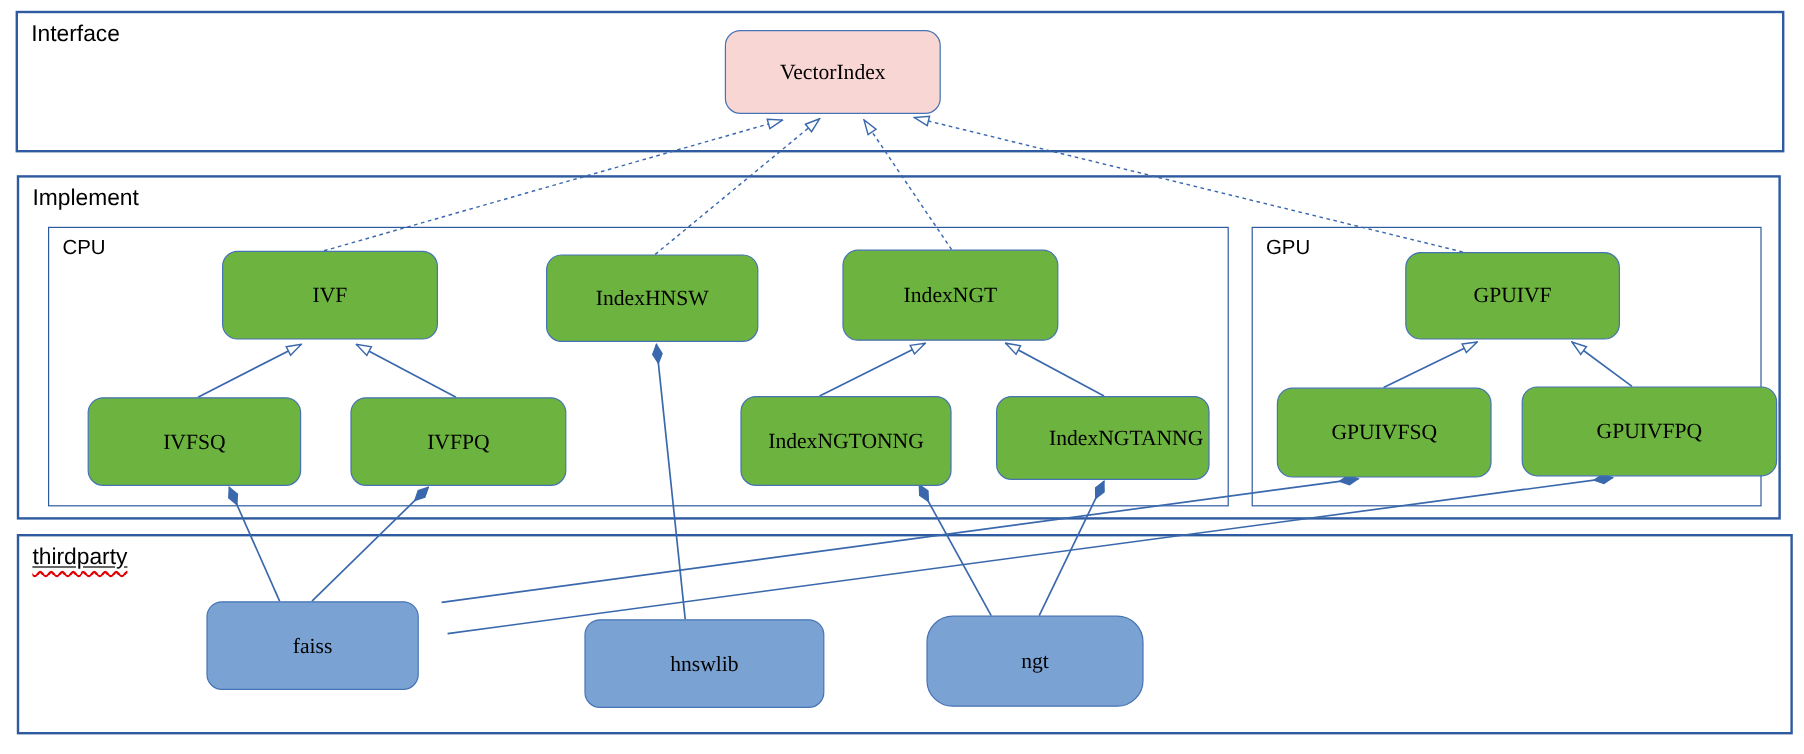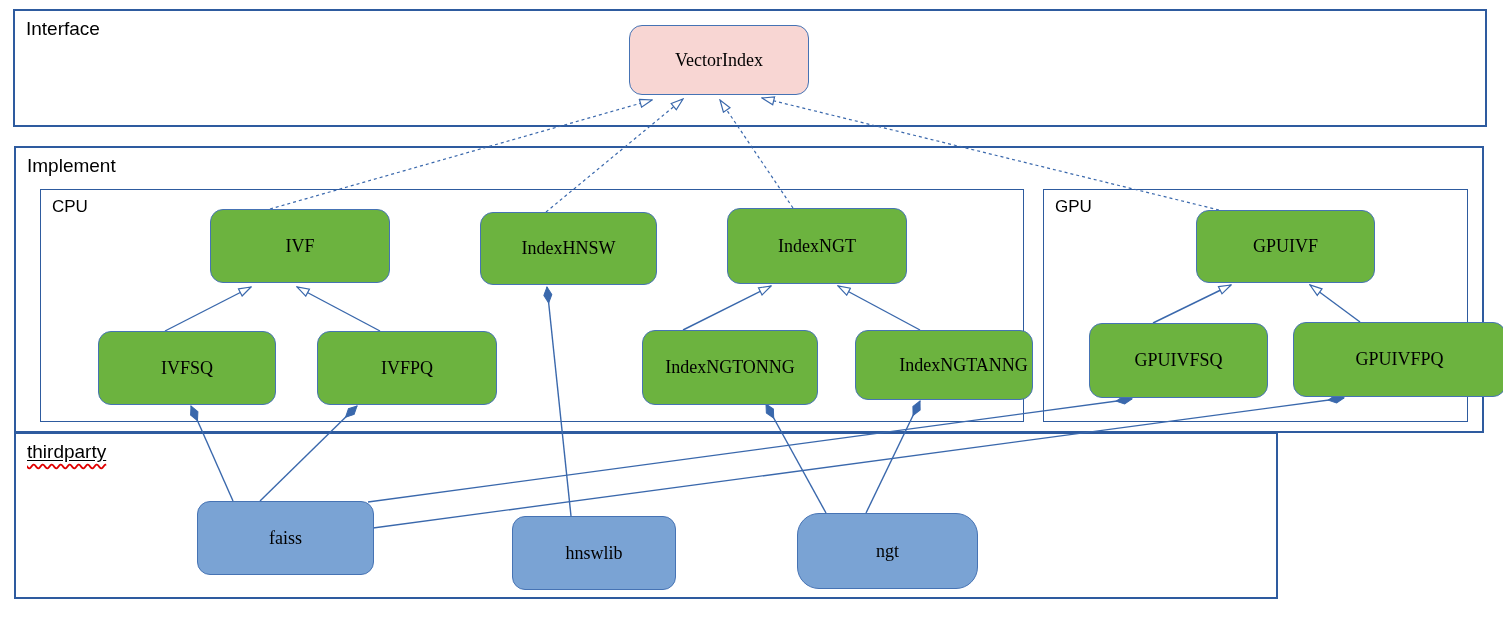--- a/index.html
+++ b/index.html
@@ -35,21 +35,21 @@
   }
   .edges{position:absolute;left:0;top:0;z-index:1;}
   .edges line{stroke:var(--connector);stroke-width:1.4;}
   .edges line.dashed{stroke-dasharray:3 3;stroke-width:1.2;}
   .marker-tri{fill:#ffffff;stroke:var(--connector);stroke-width:1.2;}
   .marker-dia{fill:var(--connector);stroke:var(--connector);}
   .node{
     position:absolute;box-sizing:border-box;border:1.6px solid var(--node-border);
     border-radius:13px;display:flex;align-items:center;justify-content:center;
     font-family:"Liberation Serif",serif;font-size:18px;color:var(--text);
-    z-index:2;text-align:center;margin-left:25px;
+    z-index:2;text-align:center;
   }
   .node.iface{background:var(--interface-fill);}
   .node.impl{background:var(--class-fill);}
   .node.lib{background:var(--library-fill);}
 </style>
 </head>
 <body>
 
 <div class="stage">
 
@@ -62,21 +62,21 @@
   </div>
 
   <div class="section" style="left:40px;top:189px;width:984px;height:233px;border-width:1.6px;">
     <div class="section-label" style="font-size:17px;">CPU</div>
   </div>
 
   <div class="section" style="left:1043px;top:189px;width:425px;height:233px;border-width:1.6px;">
     <div class="section-label" style="font-size:17px;">GPU</div>
   </div>
 
-  <div class="section" style="left:14px;top:432px;width:1264px;height:167px;">
+  <div class="section" style="left:14px;top:445px;width:1480px;height:167px;">
     <div class="section-label spellcheck"><span class="inner">thirdparty</span></div>
   </div>
 
   <svg class="edges" width="1503" height="628" viewBox="0 0 1503 628">
     <defs>
       <marker id="mTri" viewBox="0 0 14 10" markerWidth="14" markerHeight="10" refX="13" refY="5" orient="auto" markerUnits="userSpaceOnUse">
         <path class="marker-tri" d="M1 1 L13 5 L1 9 Z"></path>
       </marker>
       <marker id="mDia" viewBox="0 0 18 10" markerWidth="18" markerHeight="10" refX="17" refY="5" orient="auto" markerUnits="userSpaceOnUse">
         <path class="marker-dia" d="M1 5 L9 1 L17 5 L9 9 Z"></path>
@@ -138,20 +138,20 @@
   <div class="node impl" style="left:1064px;top:323px;width:179px;height:75px;">
     <span>GPUIVFSQ</span>
   </div>
   <div class="node impl" style="left:1268px;top:322px;width:213px;height:75px;">
     <span>GPUIVFPQ</span>
   </div>
 
   <div class="node lib" style="left:172px;top:501px;width:177px;height:74px;">
     <span>faiss</span>
   </div>
-  <div class="node lib" style="left:487px;top:516px;width:164px;height:74px;">
+  <div class="node lib" style="left:487px;top:516px;width:200px;height:74px;">
     <span>hnswlib</span>
   </div>
   <div class="node lib" style="left:772px;top:513px;width:181px;height:76px;border-radius:22px;">
     <span>ngt</span>
   </div>
 
 </div>
 
 </body></html>

